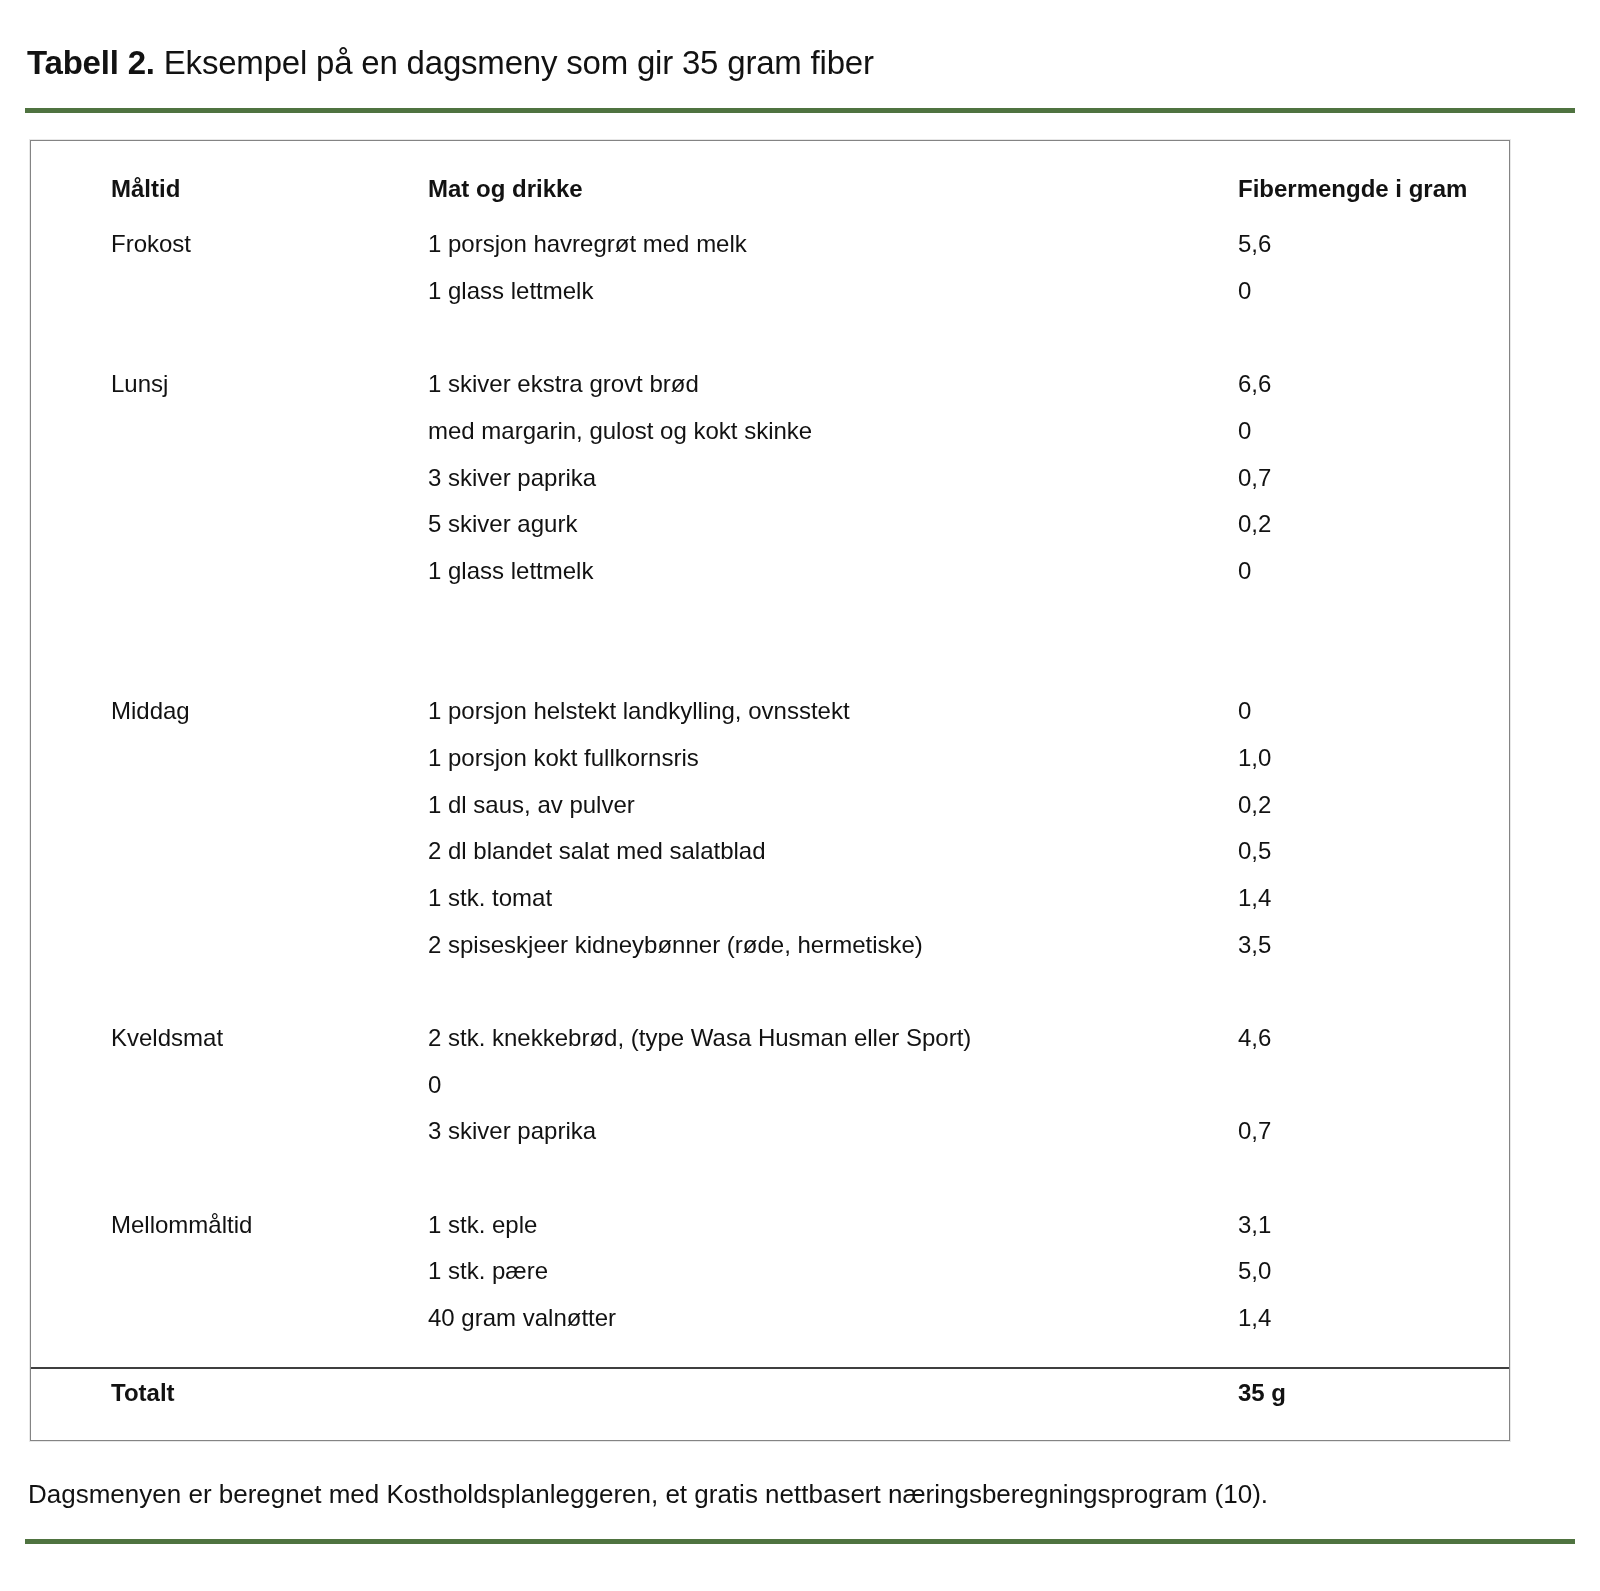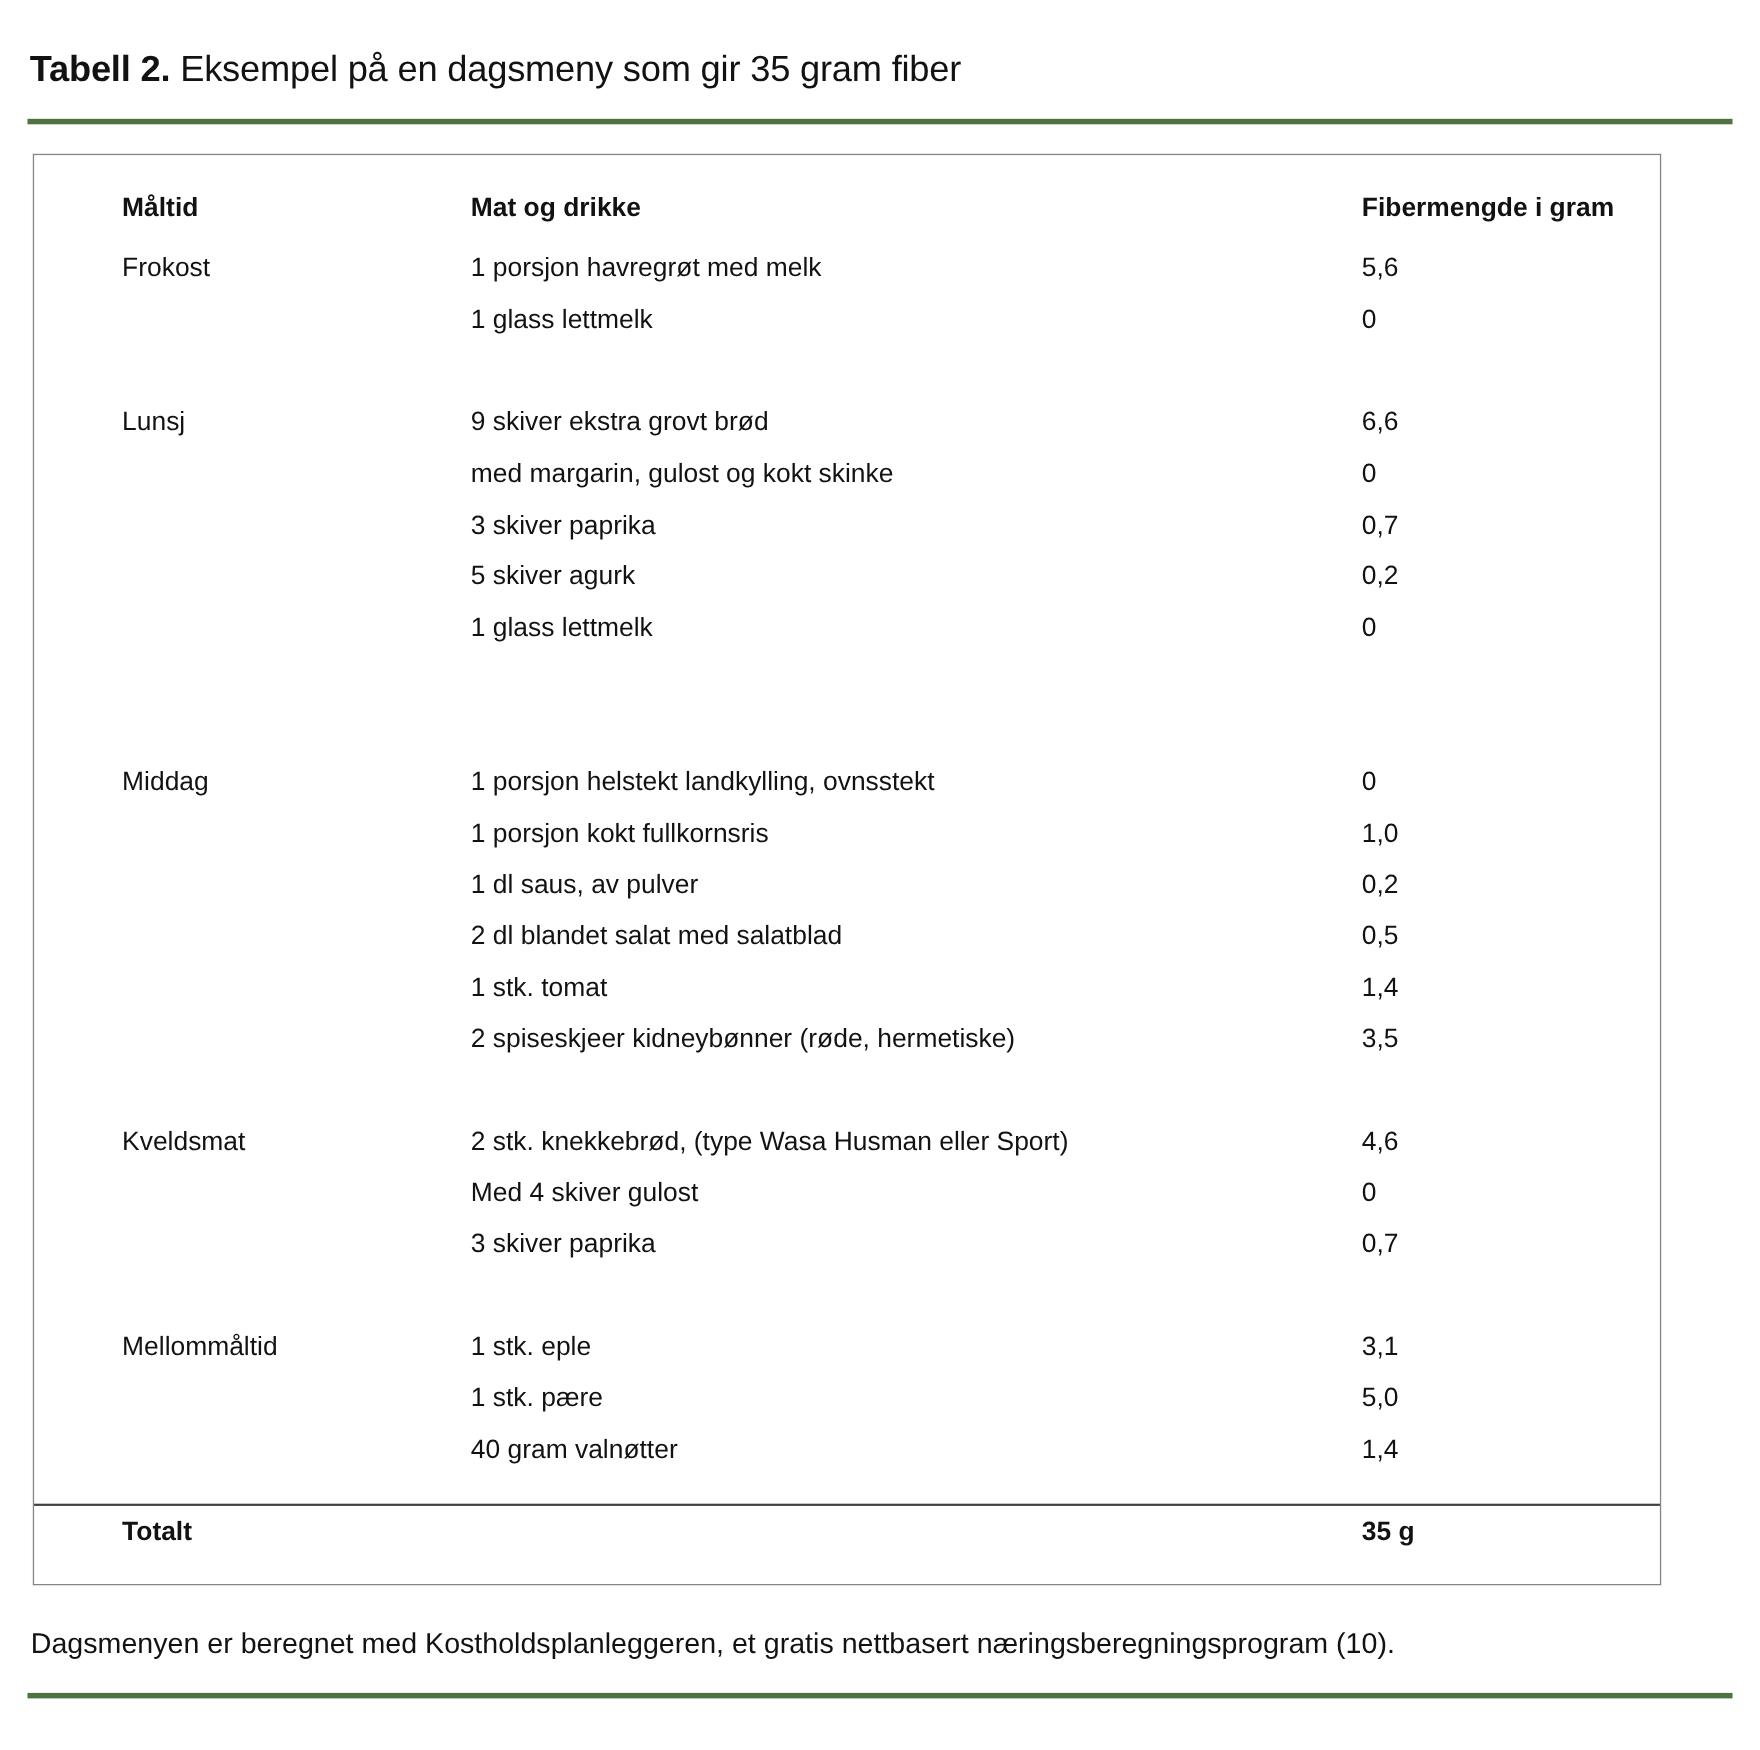--- a/index.html
+++ b/index.html
@@ -95,21 +95,21 @@
         <div class="c3">5,6</div>
       </div>
       <div class="row">
         <div class="c1"></div>
         <div class="c2">1 glass lettmelk</div>
         <div class="c3">0</div>
       </div>
       <div class="spacer" style="height: 46.7px;"></div>
       <div class="row">
         <div class="c1">Lunsj</div>
-        <div class="c2">9 skiver ekstra grovt brød</div>
+        <div class="c2">1 skiver ekstra grovt brød</div>
         <div class="c3">6,6</div>
       </div>
       <div class="row">
         <div class="c1"></div>
         <div class="c2">med margarin, gulost og kokt skinke</div>
         <div class="c3">0</div>
       </div>
       <div class="row">
         <div class="c1"></div>
         <div class="c2">3 skiver paprika</div>
@@ -157,21 +157,20 @@
         <div class="c3">3,5</div>
       </div>
       <div class="spacer" style="height: 46.7px;"></div>
       <div class="row">
         <div class="c1">Kveldsmat</div>
         <div class="c2">2 stk. knekkebrød, (type Wasa Husman eller Sport)</div>
         <div class="c3">4,6</div>
       </div>
       <div class="row">
         <div class="c1"></div>
-        <div class="c2">Med 4 skiver gulost</div>
         <div class="c3">0</div>
       </div>
       <div class="row">
         <div class="c1"></div>
         <div class="c2">3 skiver paprika</div>
         <div class="c3">0,7</div>
       </div>
       <div class="spacer" style="height: 46.7px;"></div>
       <div class="row">
         <div class="c1">Mellommåltid</div>

